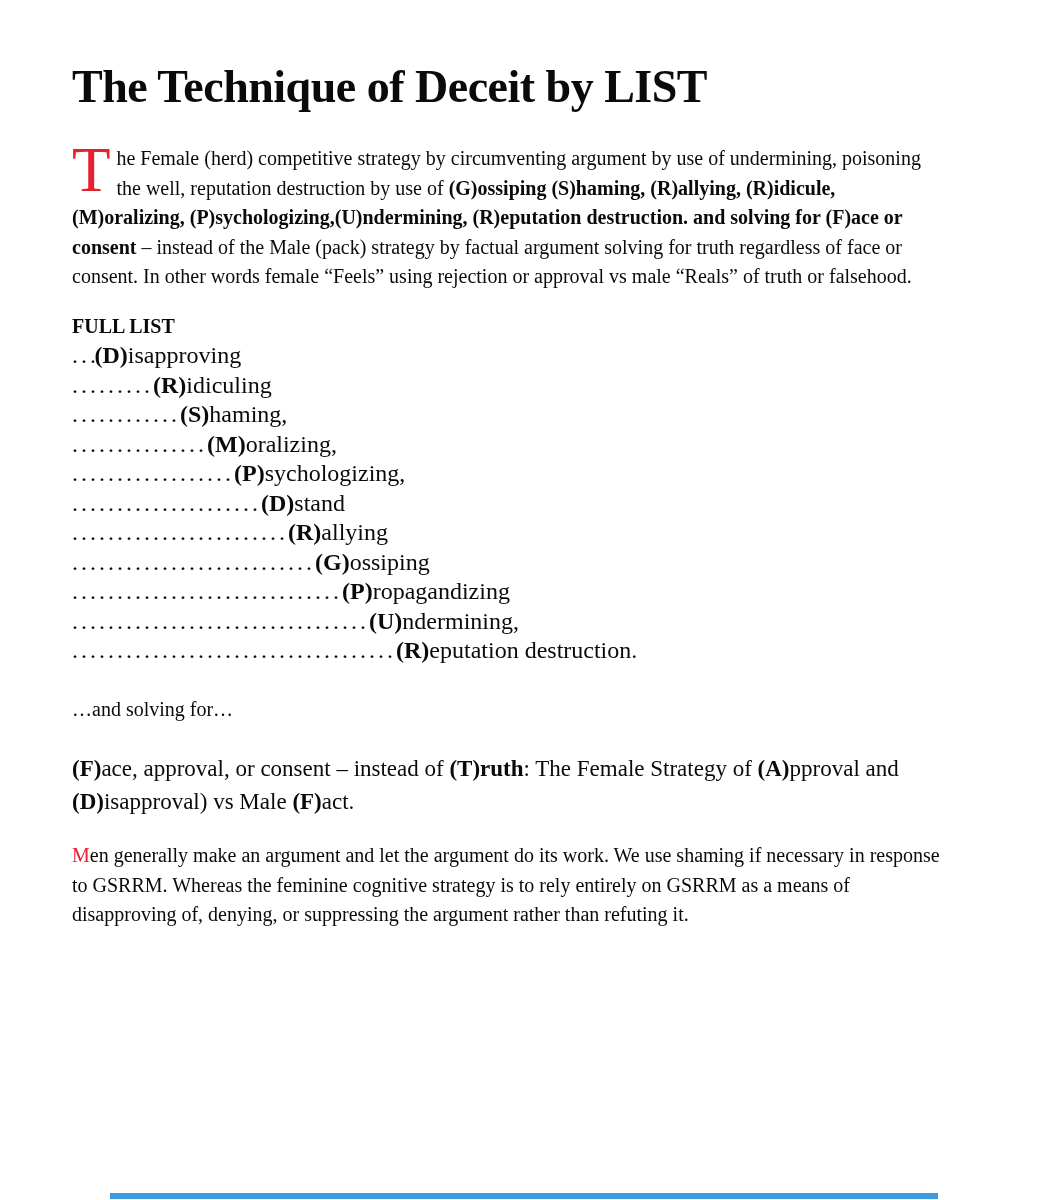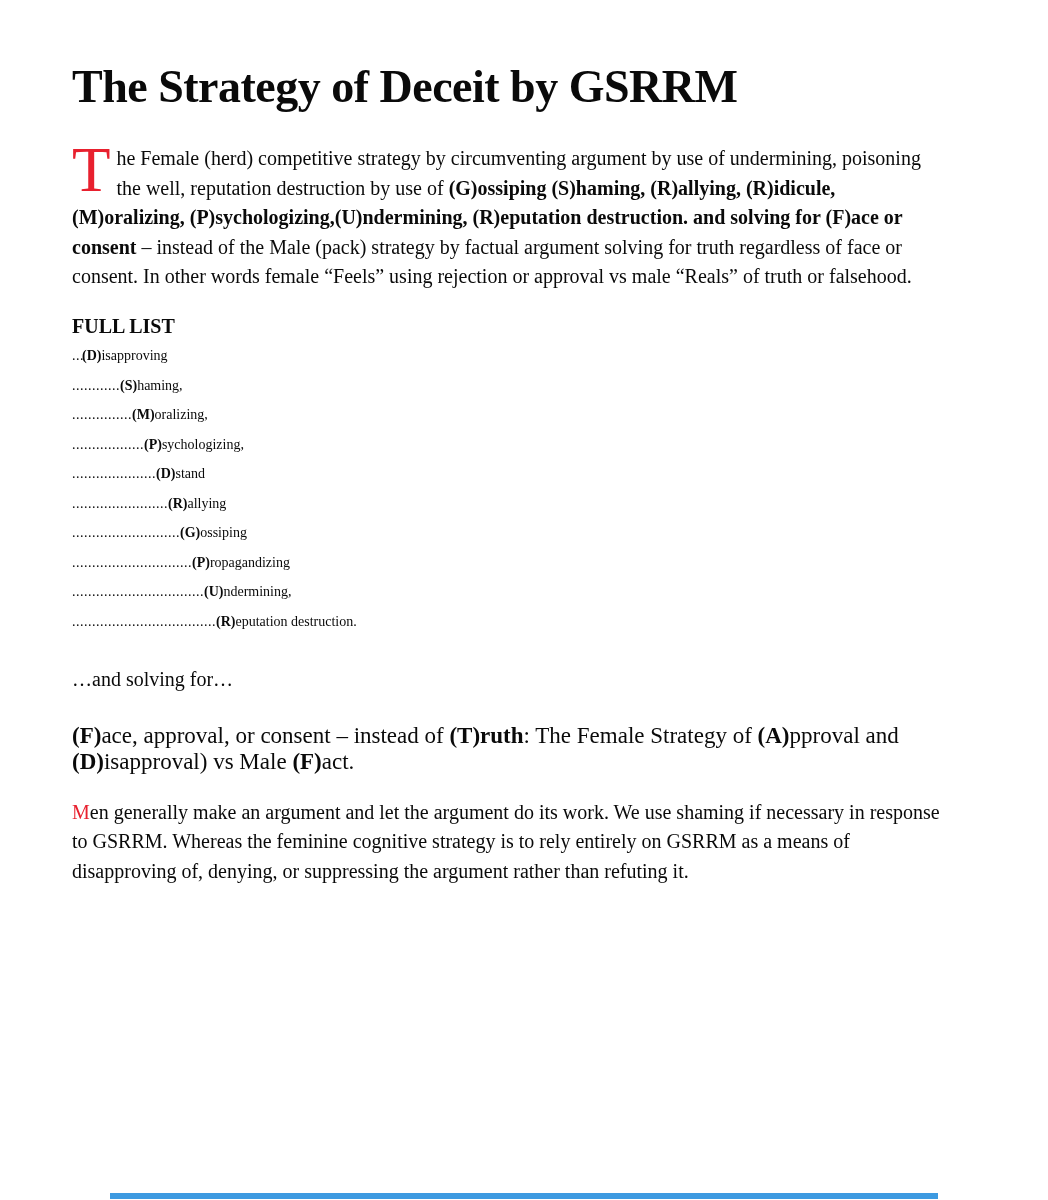--- a/index.html
+++ b/index.html
@@ -48,63 +48,64 @@
     padding: 2px 6px 0 0;
     font-weight: normal;
   }
   .list-heading {
     margin-top: 19px;
     font-size: 20px;
     line-height: 29.5px;
     font-weight: bold;
   }
   .full-list {
-    font-size: 14px;
+    font-size: 24px;
     line-height: 29.5px;
   }
   .list-row { white-space: nowrap; }
   .dots { letter-spacing: -1.5px; }
   .solving-heading {
     margin-top: 29px;
     font-size: 20px;
     line-height: 29.5px;
     font-weight: normal;
   }
   .solving-para {
     margin-top: 28px;
     font-size: 23px;
-    line-height: 26px;
+    line-height: 33px;
     font-family: Liberation Serif, serif;
   }
   .closing {
     margin-top: 17px;
   }
   .bottom-bar {
     position: absolute;
     left: 110px;
     top: 1193px;
     width: 828px;
     height: 6px;
   }
   b { font-weight: bold; }
 </style>
 </head>
 <body>
 
 <div class="page">
 
-  <h1 class="doc-title">The Strategy of Deceit by GSRRM</h1>
+  <h1 class="doc-title">The Technique of Deceit by LIST</h1>
 
 
   <p class="body-text intro"><span class="dropcap" style="color: rgb(232, 32, 46);">T</span><span><span>he Female (herd) competitive strategy by circumventing argument by use of undermining, poisoning the well, reputation destruction by use of </span><b>(G)ossiping (S)haming, (R)allying, (R)idicule, (M)oralizing, (P)sychologizing,(U)ndermining, (R)eputation destruction. and solving for (F)ace or consent</b><span> – instead of the Male (pack) strategy by factual argument solving for truth regardless of face or consent. In other words female “Feels” using rejection or approval vs male “Reals” of truth or falsehood.</span></span></p>
 
   <div class="list-heading">FULL LIST</div>
 
   <div class="full-list">
       <div class="list-row"><span class="dots">. . .</span><b>(D)</b><span>isapproving</span></div>
+      <div class="list-row"><span class="dots">. . . . . . . . . </span><b>(R)</b><span>idiculing</span></div>
       <div class="list-row"><span class="dots">. . . . . . . . . . . . </span><b>(S)</b><span>haming,</span></div>
       <div class="list-row"><span class="dots">. . . . . . . . . . . . . . . </span><b>(M)</b><span>oralizing,</span></div>
       <div class="list-row"><span class="dots">. . . . . . . . . . . . . . . . . . </span><b>(P)</b><span>sychologizing,</span></div>
       <div class="list-row"><span class="dots">. . . . . . . . . . . . . . . . . . . . . </span><b>(D)</b><span>stand</span></div>
       <div class="list-row"><span class="dots">. . . . . . . . . . . . . . . . . . . . . . . . </span><b>(R)</b><span>allying</span></div>
       <div class="list-row"><span class="dots">. . . . . . . . . . . . . . . . . . . . . . . . . . . </span><b>(G)</b><span>ossiping</span></div>
       <div class="list-row"><span class="dots">. . . . . . . . . . . . . . . . . . . . . . . . . . . . . . </span><b>(P)</b><span>ropagandizing</span></div>
       <div class="list-row"><span class="dots">. . . . . . . . . . . . . . . . . . . . . . . . . . . . . . . . . </span><b>(U)</b><span>ndermining,</span></div>
       <div class="list-row"><span class="dots">. . . . . . . . . . . . . . . . . . . . . . . . . . . . . . . . . . . . </span><b>(R)</b><span>eputation destruction.</span></div>
     </div>

